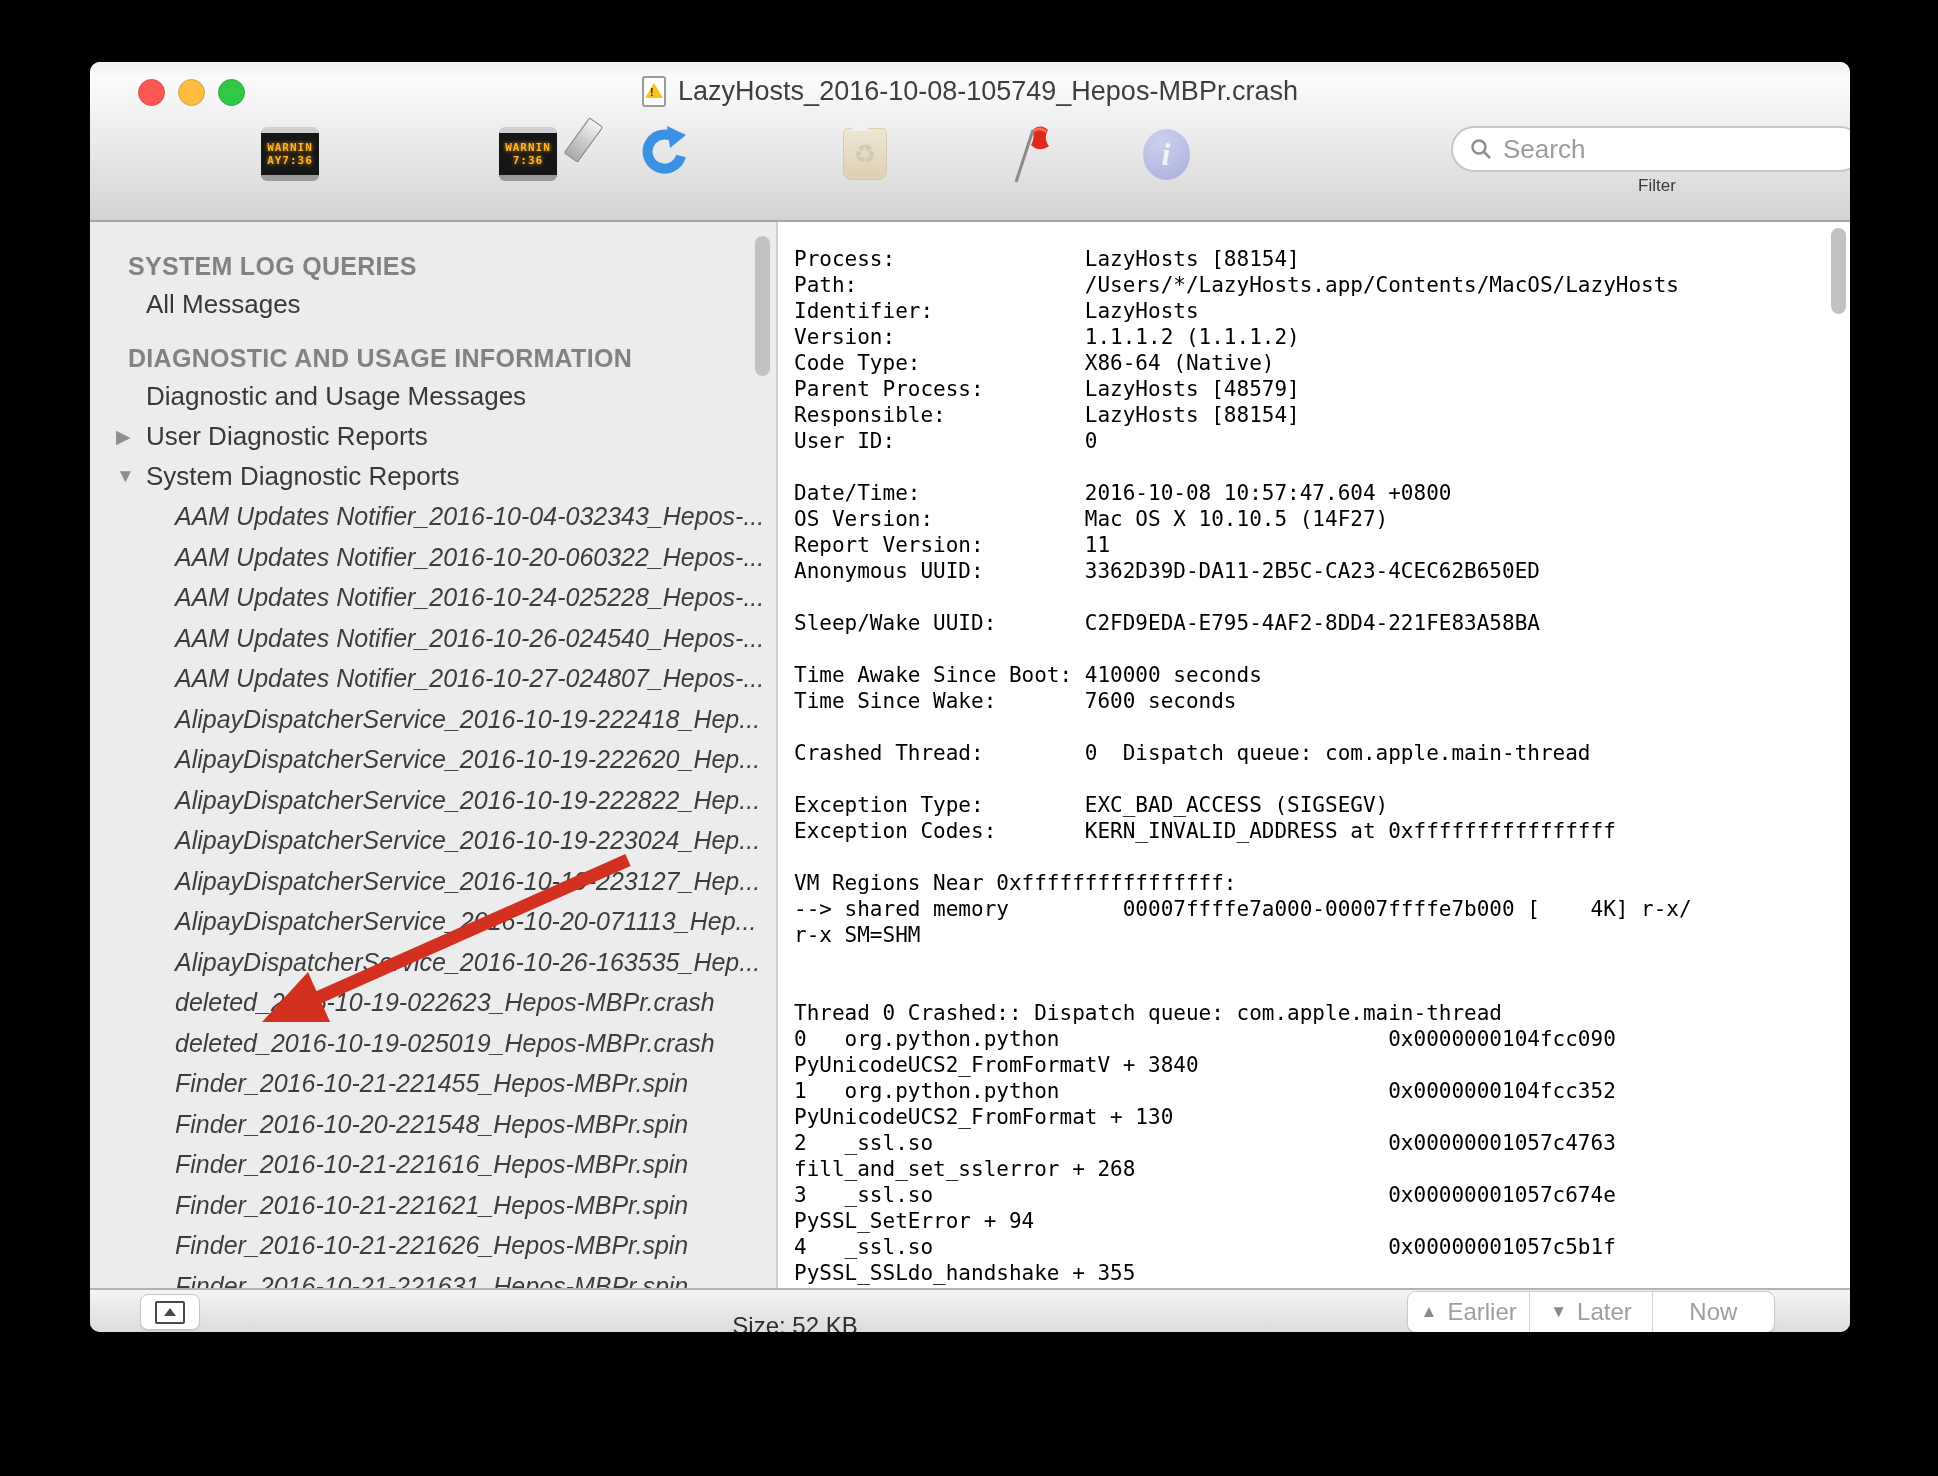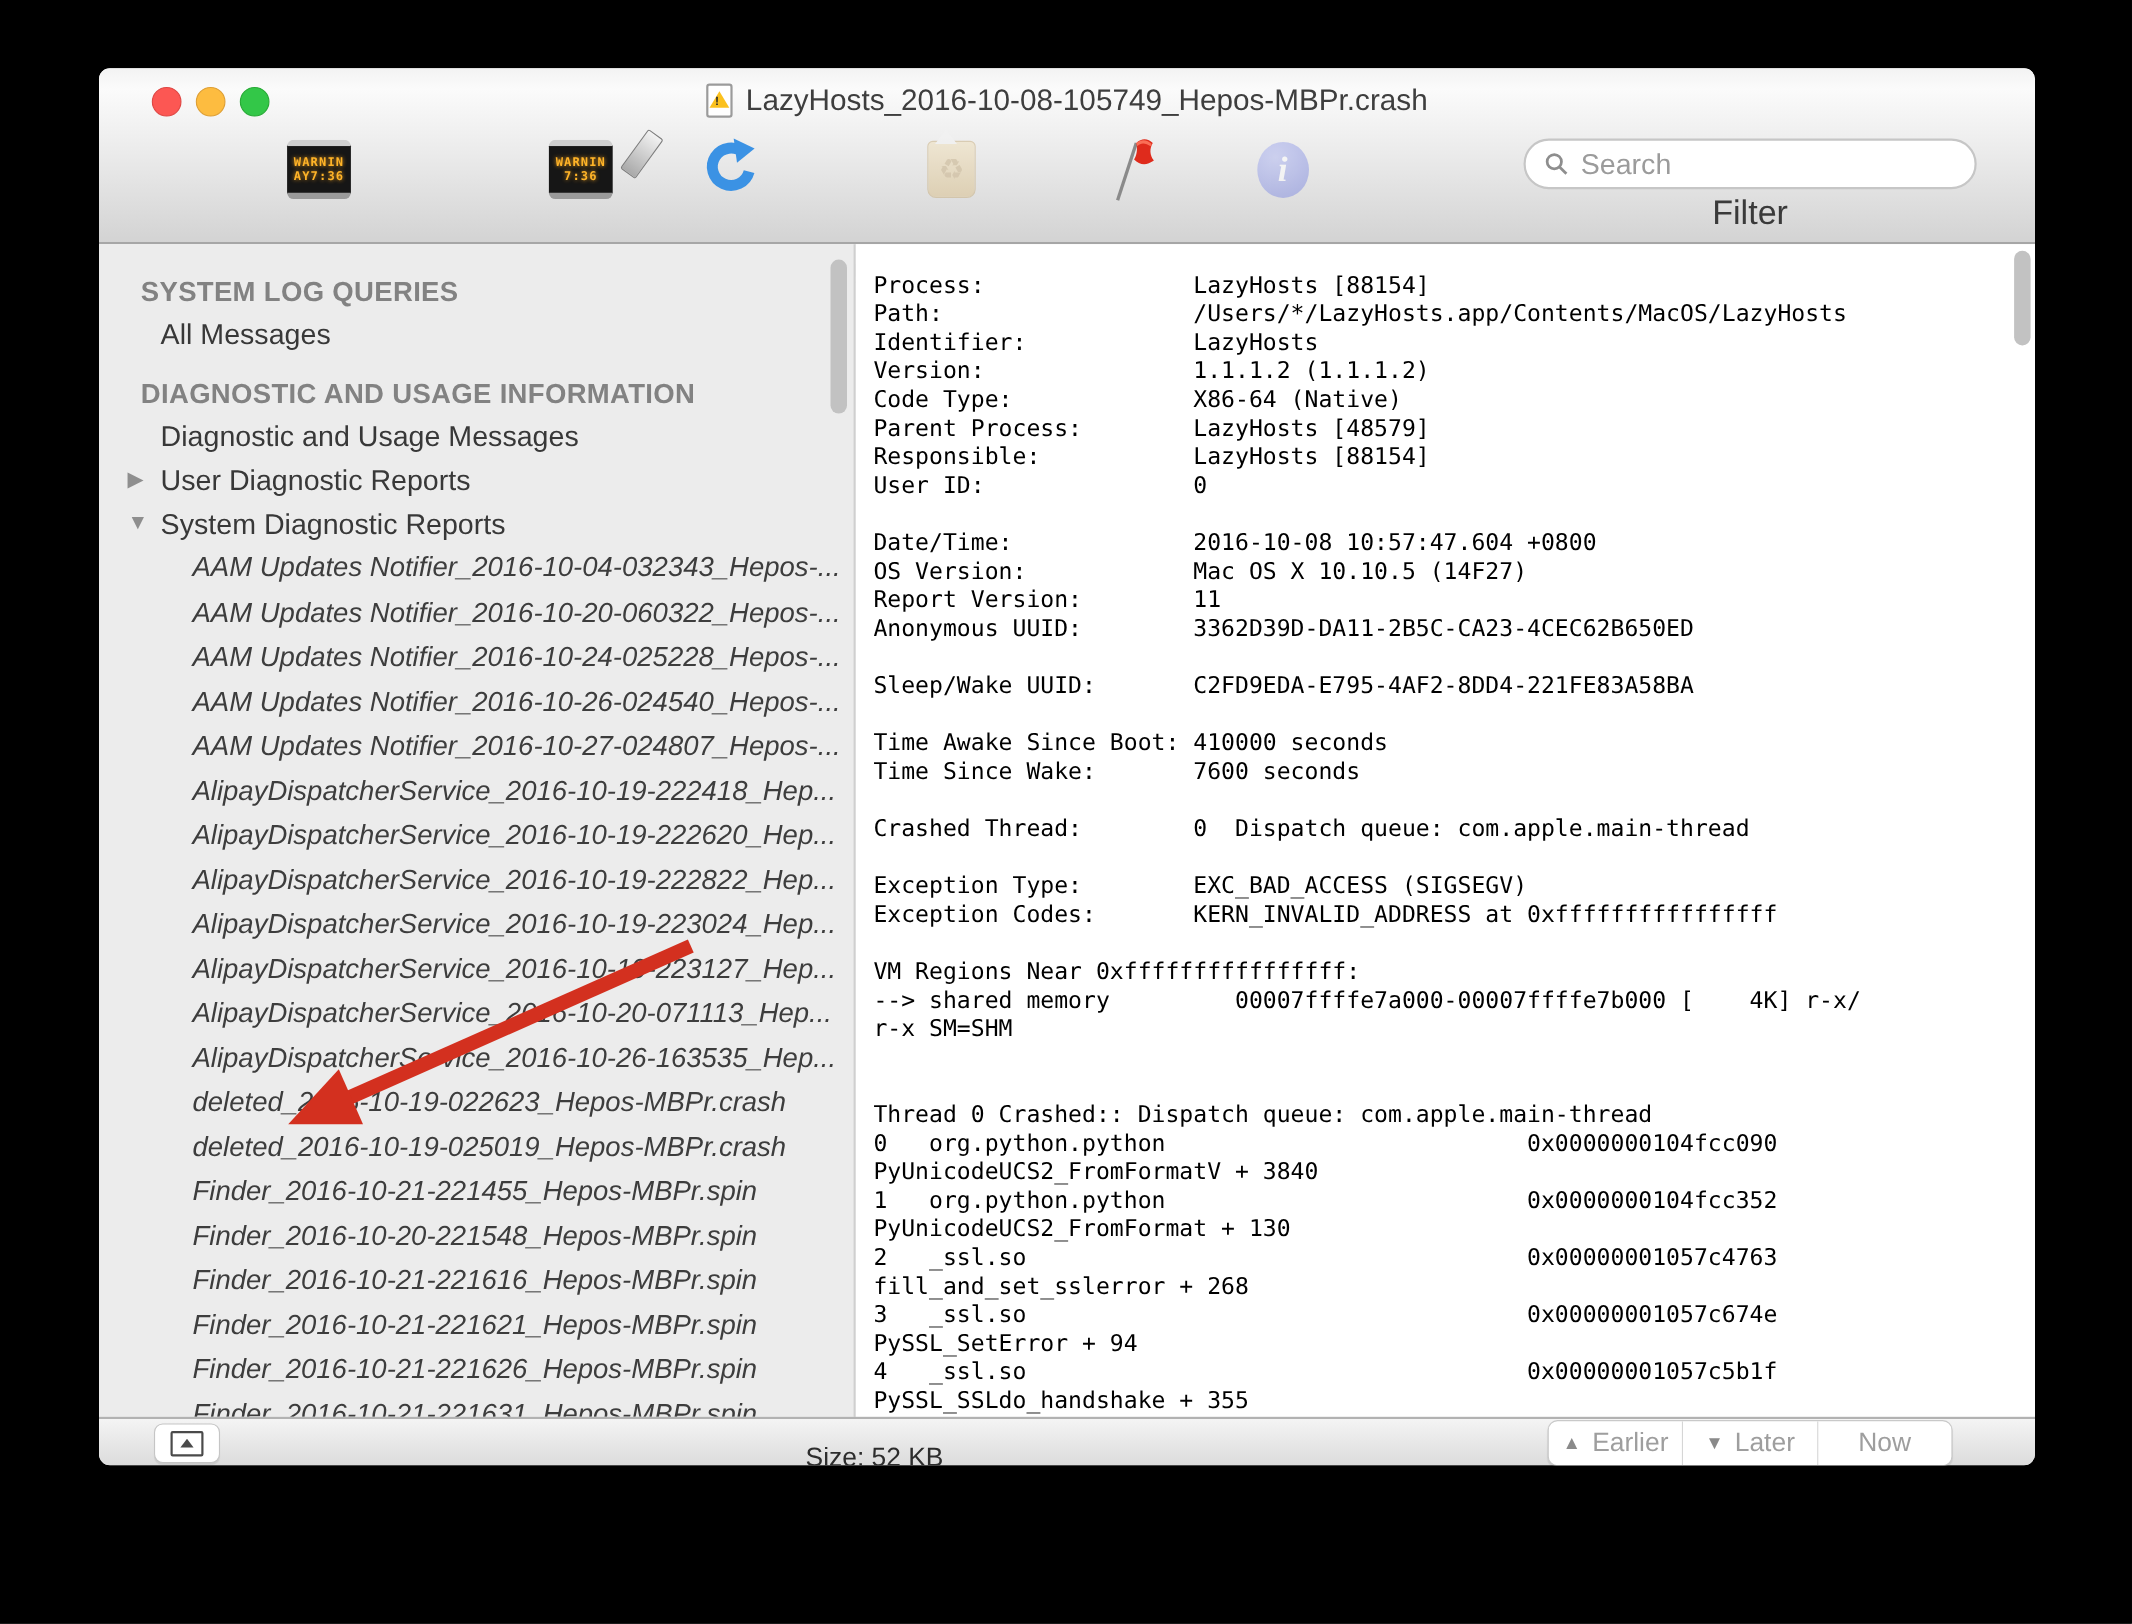--- a/index.html
+++ b/index.html
@@ -48,27 +48,27 @@
   .bag::before{content:"";position:absolute;top:-11px;left:6px;width:0;height:0;
        border-left:10px solid transparent;border-right:10px solid transparent;
        border-bottom:13px solid #f3f3f3;}
   .recycle{color:#c8b084;font-size:26px;line-height:26px;}
   .info-circle{width:47px;height:51px;border-radius:50%;
        background:radial-gradient(circle at 35% 28%,#b4bbf2,#7d88dd);
        display:flex;align-items:center;justify-content:center;}
   .info-circle .i{font-family:"Liberation Serif",serif;font-style:italic;font-weight:700;
        font-size:32px;color:#fff;}
   
-  .search-area{position:absolute;left:1295px;top:6px;width:412px;}
+  .search-area{position:absolute;left:1361px;top:6px;width:412px;}
   .search-field{display:flex;align-items:center;gap:8px;height:46px;background:#fff;
        border:2px solid #c6c6c6;border-radius:23px;box-sizing:border-box;padding:0 16px;}
   .search-field input{border:none;outline:none;flex:1;font-size:26px;color:#444;
        font-family:"Liberation Sans",sans-serif;background:transparent;}
   .search-field input::placeholder{color:#9b9b9b;}
-  .filter-label{text-align:center;font-size:31px;color:#3a3a3a;margin-top:4px;}
+  .filter-label{text-align:center;font-size:17px;color:#3a3a3a;margin-top:4px;}
   
   .content{position:absolute;left:0;top:160px;width:100%;height:1066px;display:flex;}
   .sidebar{position:relative;width:688px;height:100%;background:#ececec;
            border-right:2px solid #cfcfcf;box-sizing:border-box;overflow:hidden;
            padding-top:26px;}
   .sb-header{height:36px;line-height:36px;padding-left:38px;font-size:25px;font-weight:700;
              color:#828282;letter-spacing:.3px;white-space:nowrap;}
   .sb-item{height:40px;line-height:40px;padding-left:56px;font-size:26px;color:#383838;white-space:nowrap;}
   .sb-gap{height:16px;}
   .sb-disc{display:flex;align-items:center;height:40px;font-size:26px;color:#383838;white-space:nowrap;}

